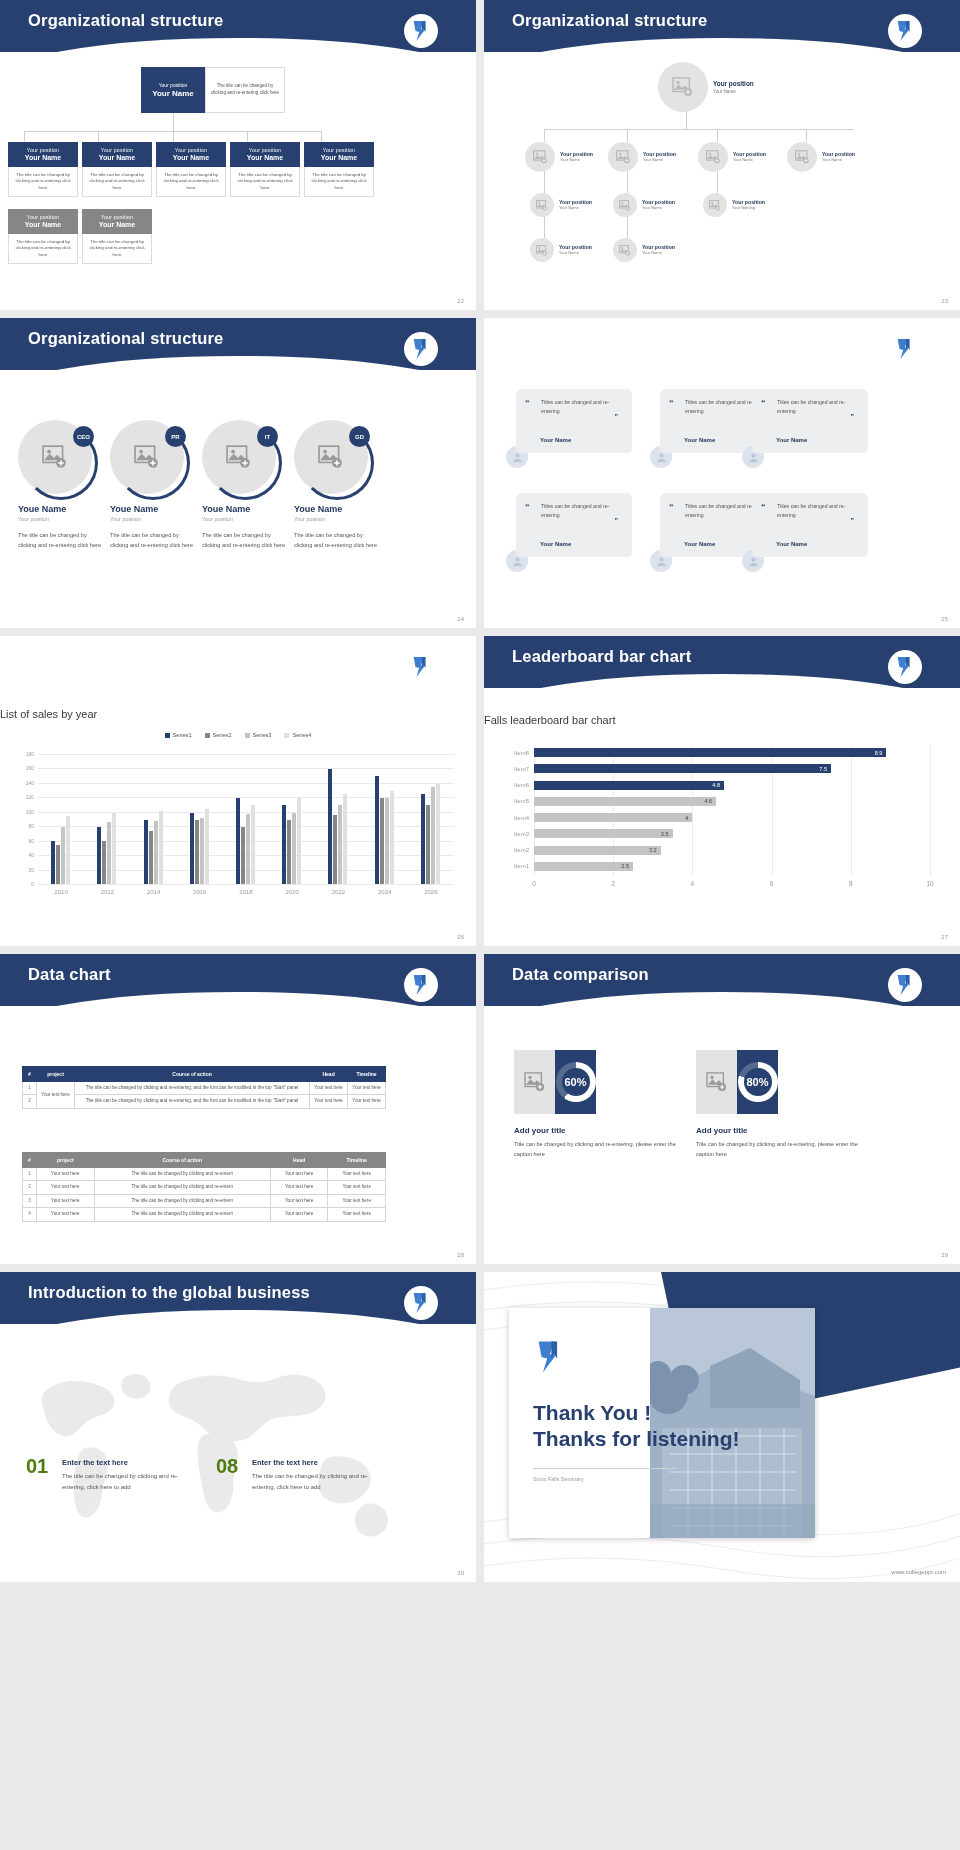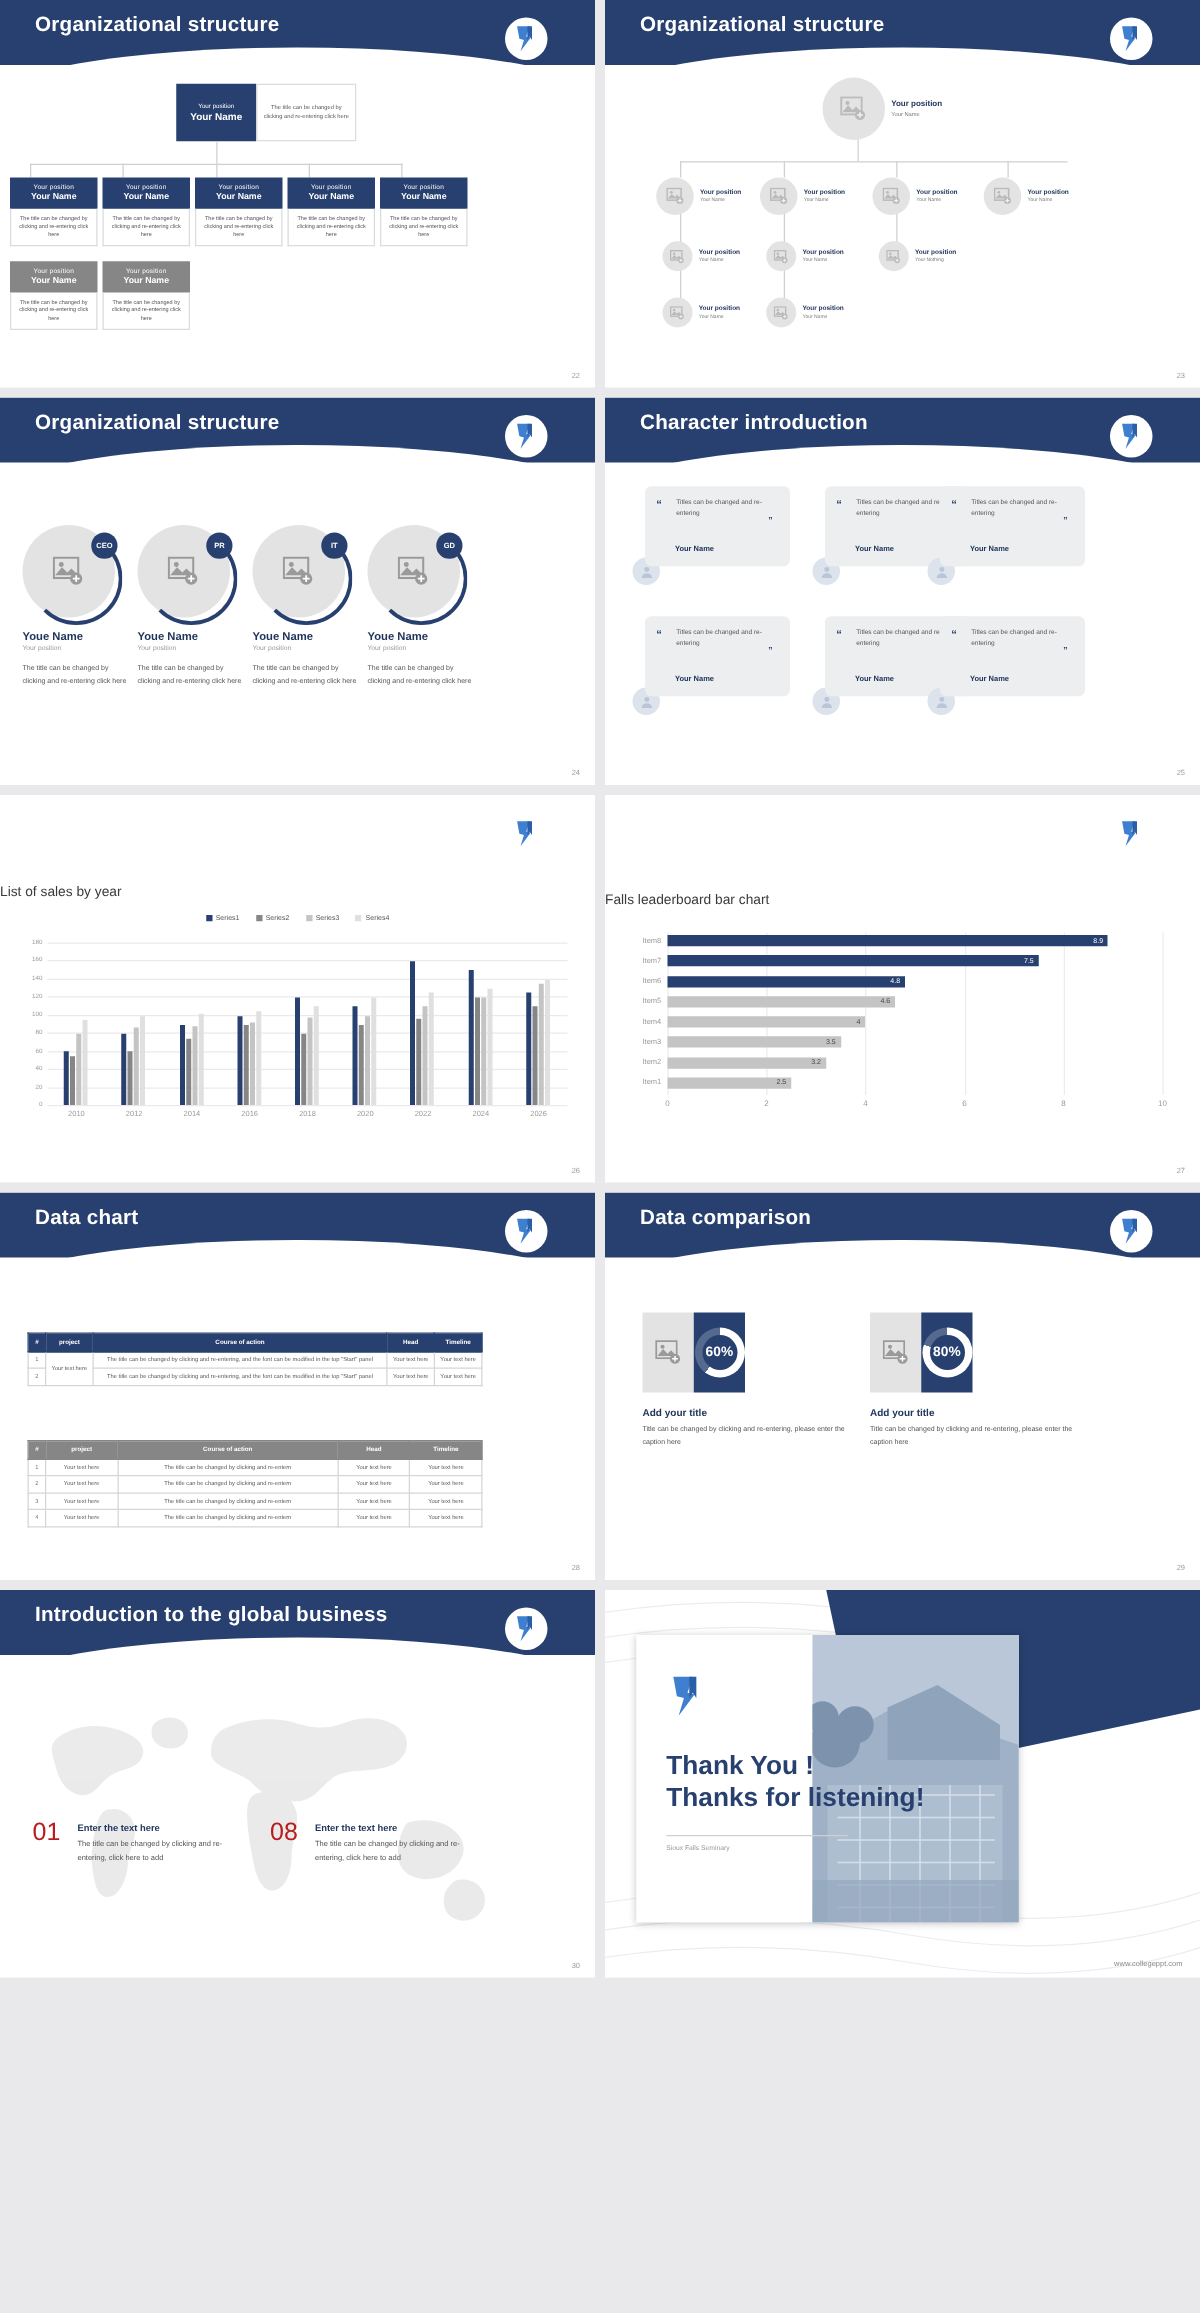--- a/index.html
+++ b/index.html
@@ -106,21 +106,21 @@
   .dcard { position:absolute; width:82px; height:64px; display:flex; }
   .dcard .ph { width:50%; background:#e3e3e3; display:flex; align-items:center; justify-content:center; }
   .dcard .dv { width:50%; background:#27406f; display:flex; align-items:center; justify-content:center; position:relative; }
   .ring2 { width:40px; height:40px; border-radius:50%; display:flex; align-items:center; justify-content:center;
       color:#fff; font-size:11px; font-weight:bold; }
   .ctitle2 { position:absolute; font-size:8px; font-weight:bold; color:#22365c; }
   .cdesc { position:absolute; font-size:5.6px; color:#555; line-height:1.75; width:165px; }
 
   
   .wmap { position:absolute; left:0; top:52px; width:100%; height:258px; opacity:.55; }
-  .numbig { position:absolute; font-size:20px; font-weight:normal; color:#b91c1c; }
+  .numbig { position:absolute; font-size:20px; font-weight:bold; color:#4d7c0f; }
   .numttl { position:absolute; font-size:7.5px; font-weight:bold; color:#22365c; }
   .numtxt { position:absolute; font-size:6px; color:#555; line-height:1.8; width:125px; }
 
   
   .ty { position:absolute; inset:0; background:#fff; overflow:hidden; }
   .tycorner { position:absolute; right:-40px; top:-70px; width:330px; height:190px;
       background:#27406f; transform:rotate(-12deg); }
   .tycard { position:absolute; left:25px; top:36px; width:306px; height:230px; background:#fff;
       box-shadow:0 1px 6px rgba(0,0,0,.22); overflow:hidden; }
   .tybldg { position:absolute; right:0; top:0; width:165px; height:100%;
@@ -483,25 +483,20 @@
         <div class="badge">GD</div>
       </div>
       <div class="pn">Youe Name</div>
       <div class="pp">Your position</div>
       <div class="pd">The title can be changed by clicking and re-entering click here</div>
     </div>
     <div class="pnum">24</div>
   </div>
 
   <div class="slide">
-    <div class="band">
-      <div class="fill"></div>
-        <div class="curve"></div>
-      <h1>Character introduction</h1>
-    </div>
     <div class="logo">
       <svg viewBox="0 0 24 26">
           <path d="M4 2h11l-3 9 4 1-9 12 3-10-4-1z" fill="#3f7fd0"></path>
           <path d="M13 2h4v12l-2-3-2 3z" fill="#2a5fa8"></path>
         </svg>
     </div>
 
     <div class="qav" style="left:22px;top:128px;">
       <svg width="11" height="11" viewBox="0 0 16 16">
           <circle cx="8" cy="5.2" r="2.9" fill="#b9c6d8"></circle>
@@ -678,20 +673,25 @@
           <div class="bar" style="height: 78.7222px; background: rgb(134, 134, 134);"></div>
           <div class="bar" style="height: 96.7778px; background: rgb(196, 196, 196);"></div>
           <div class="bar" style="height: 100.389px; background: rgb(224, 224, 224);"></div>
         </div>
         <div class="xtick" style="left: calc(94.4444%);">2026</div>
       </div>
     <div class="pnum">26</div>
   </div>
 
   <div class="slide">
+    <div class="band">
+      <div class="fill"></div>
+        <div class="curve"></div>
+      <h1>Leaderboard bar chart</h1>
+    </div>
     <div class="logo">
       <svg viewBox="0 0 24 26">
           <path d="M4 2h11l-3 9 4 1-9 12 3-10-4-1z" fill="#3f7fd0"></path>
           <path d="M13 2h4v12l-2-3-2 3z" fill="#2a5fa8"></path>
         </svg>
     </div>
     <div class="ctitle" style="top:78px;">Falls leaderboard bar chart</div>
     <div class="plot" id="plot27" style="left:50px;top:110px;right:30px;height:130px;">
         <div class="vgl" style="left: 0%;"></div>
         <div class="xt2" style="left: 0%;">0</div>

